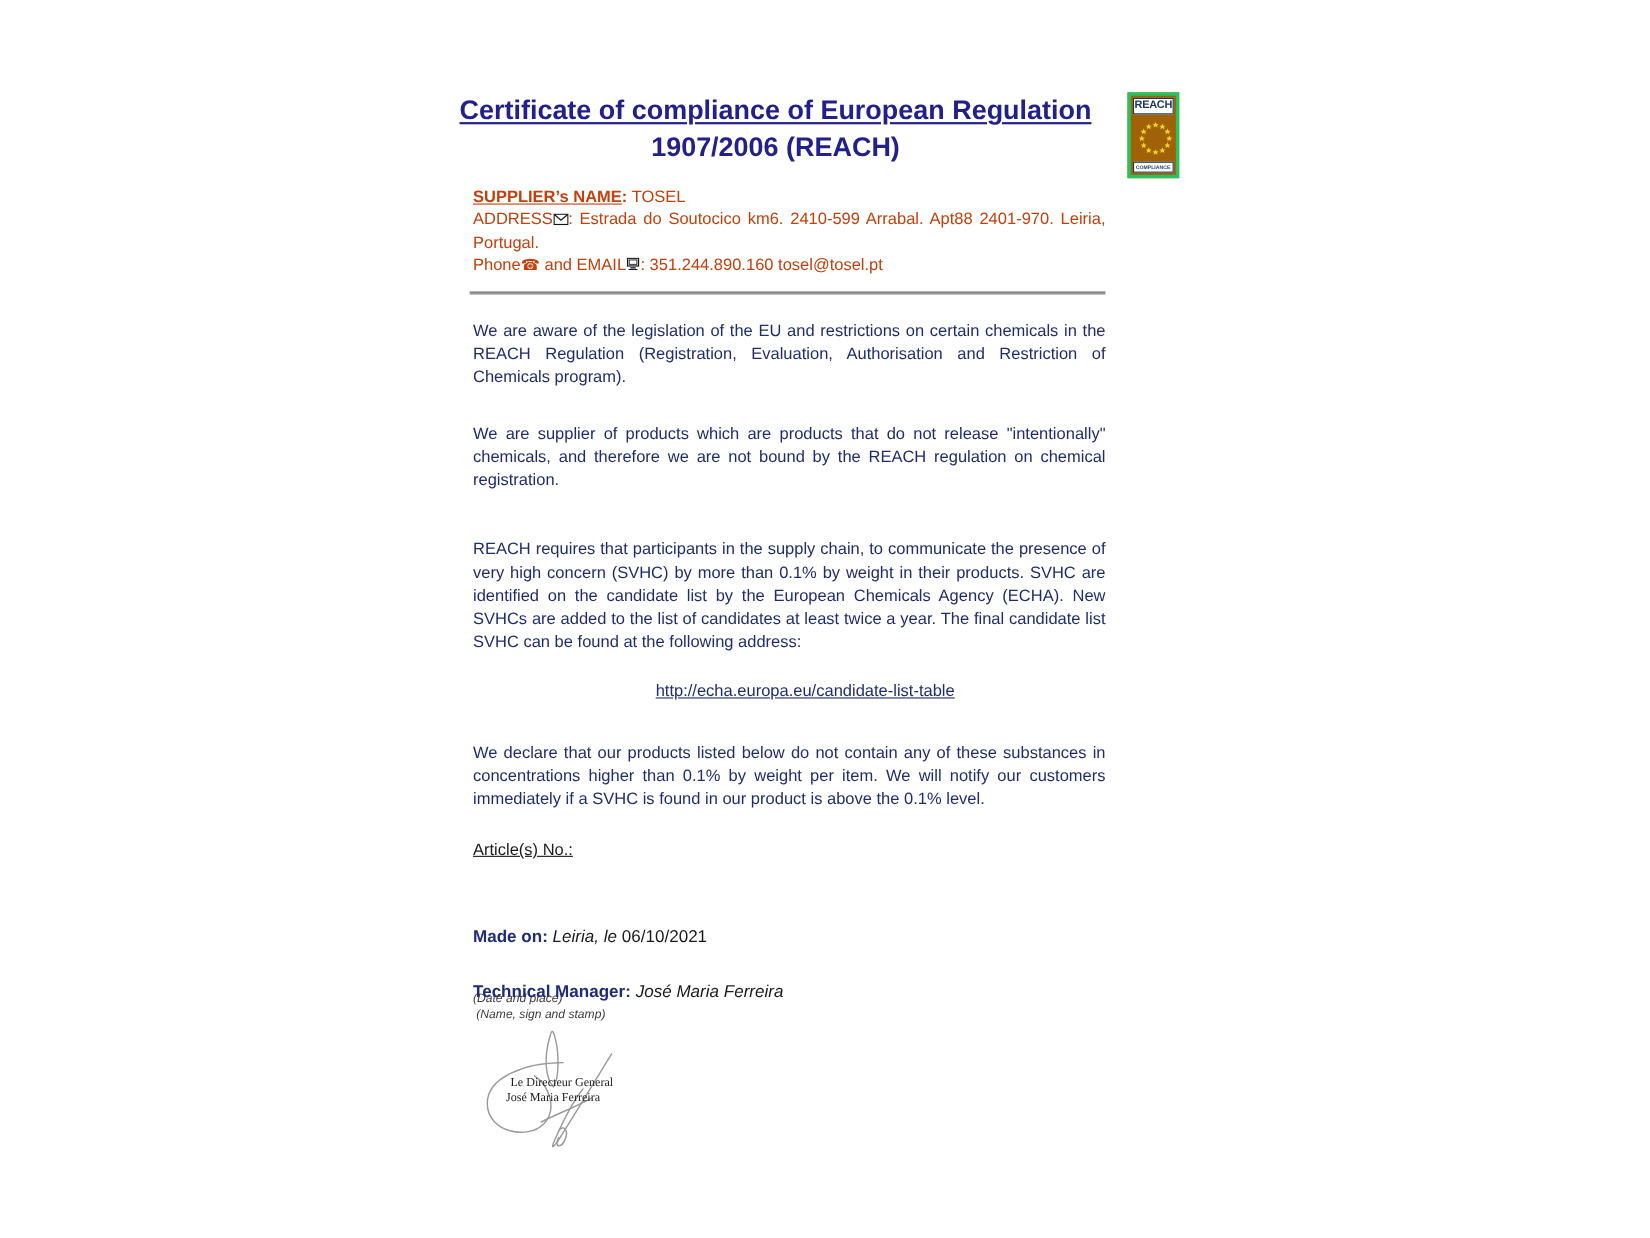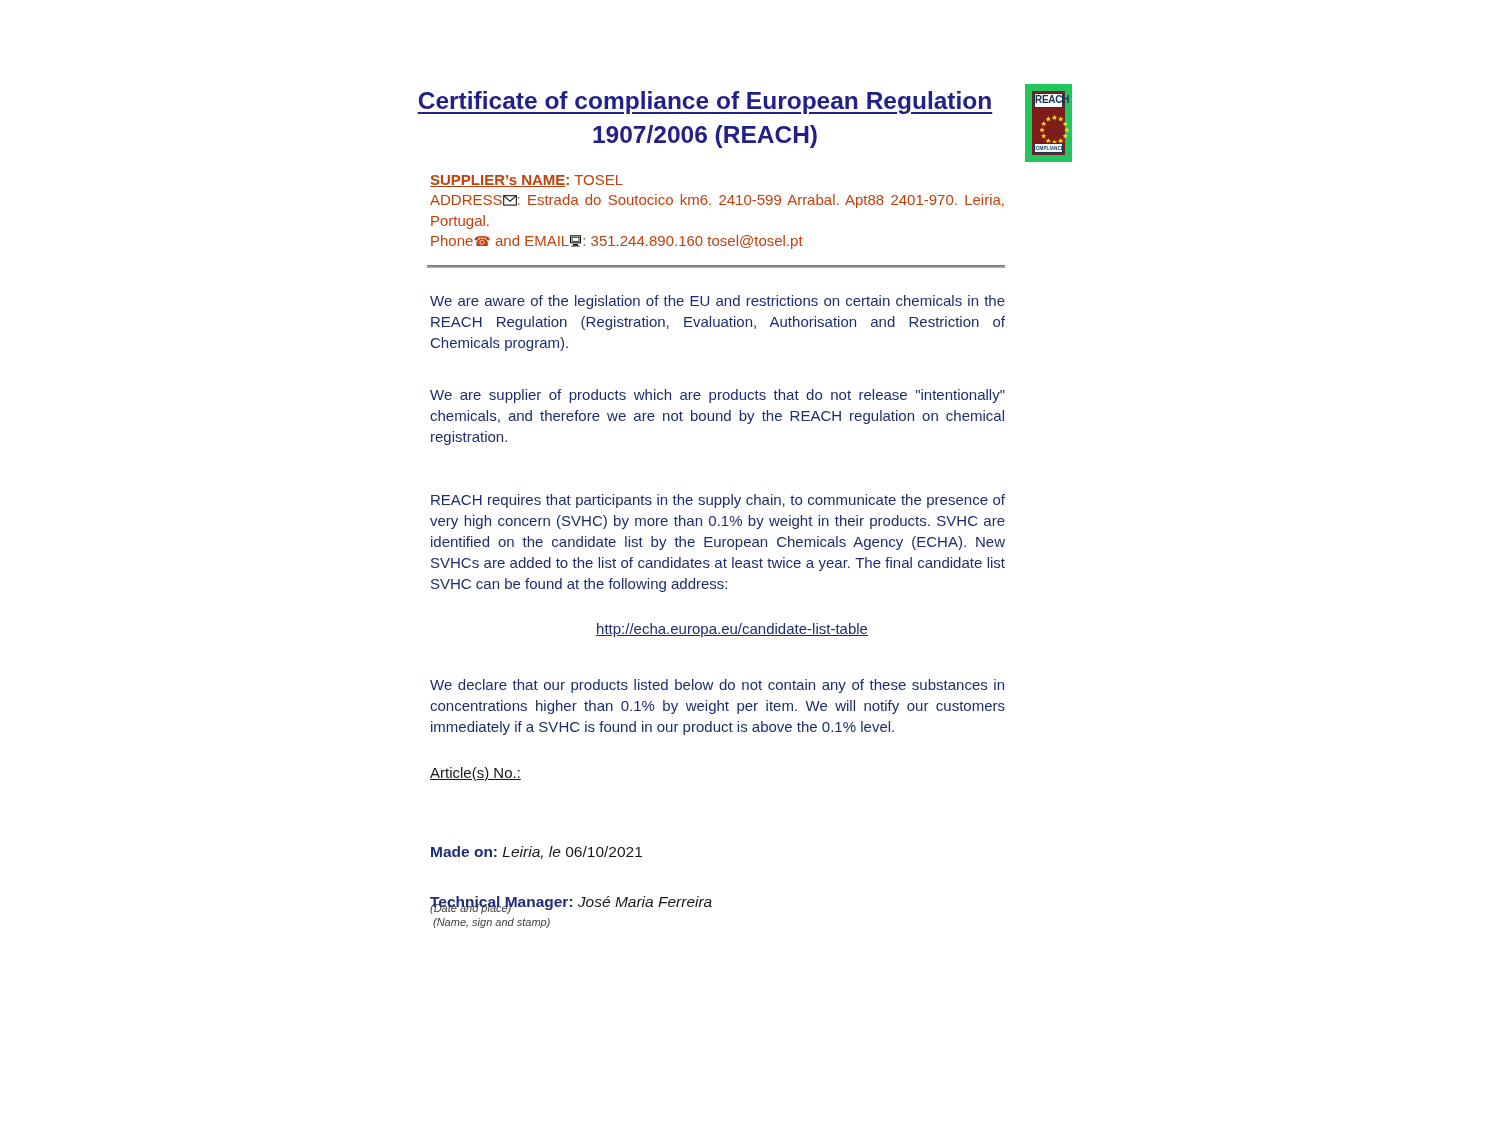--- a/index.html
+++ b/index.html
@@ -9,21 +9,21 @@
   }
   .abs { position:absolute; }
 
   
   .title-block { left:390px; top:84px; width:630px; text-align:center;
     color:#22218C; font-weight:bold; font-size:24.5px; line-height:34px; }
   .title-line1 { text-decoration:underline; text-decoration-thickness:2px; text-underline-offset:3px; }
 
   
   .reach-logo { left:1025px; top:84px; width:47px; height:78px;
-    background:#7f1d1d; border:7px solid #22c55e; box-sizing:border-box; }
+    background:#a16207; border:3px solid #22c55e; box-sizing:border-box; }
   .reach-box { position:absolute; top:2px; left:2px; right:2px; height:15px;
     background:#ffffff; border:1px solid #17365D; box-sizing:border-box;
     color:#17365D; font-weight:bold; font-size:10px; line-height:12px;
     text-align:center; letter-spacing:-0.3px; }
   .stars-svg { position:absolute; left:0; top:17px; width:45px; height:44px; }
   .compliance-box { position:absolute; bottom:2px; left:2px; right:2px; height:10px;
     background:#ffffff; border:1px solid #17365D; box-sizing:border-box;
     display:flex; align-items:center; justify-content:center; overflow:hidden; }
   .compliance-box span { display:inline-block; font-size:9px; font-weight:bold;
     color:#17365D; transform:scale(0.52); white-space:nowrap; }
@@ -135,14 +135,27 @@
   <div class="abs made-on">
     <span class="label-navy">Made on:</span><span class="italic"> Leiria, le </span><span>06/10/2021</span>
   </div>
   <div class="abs caption">(Date and place)</div>
 
   <div class="abs tech-line">
     <span class="label-navy">Technical Manager:</span><span class="italic"> José Maria Ferreira</span>
   </div>
   <div class="abs caption2">(Name, sign and stamp)</div>
 
+  <div class="abs signature">
+    <svg width="160" height="115" viewBox="0 0 160 115" aria-hidden="true">
+      <g fill="none" stroke="#9a9a9a" stroke-width="1.3" stroke-linecap="round">
+        <path d="M72,6 C66,26 68,44 75,52 C80,46 81,22 76,5 C74,-1 73,2 72,6"></path>
+        <path d="M84,30 C48,30 14,44 15,68 C16,94 52,100 66,86 C80,72 70,50 58,42"></path>
+        <path d="M128,22 C112,48 94,78 80,100 C76,106 72,110 76,101 C84,83 92,66 102,54"></path>
+        <path d="M80,98 C75,108 83,108 86,99 C89,91 84,86 80,92"></path>
+        <path d="M64,84 C80,76 96,70 110,62"></path>
+      </g>
+    </svg>
+    <div class="sig-text sig-t1">Le Directeur General</div>
+    <div class="sig-text sig-t2">José Maria Ferreira</div>
+  </div>
 
 </div>
 
 </body></html>

